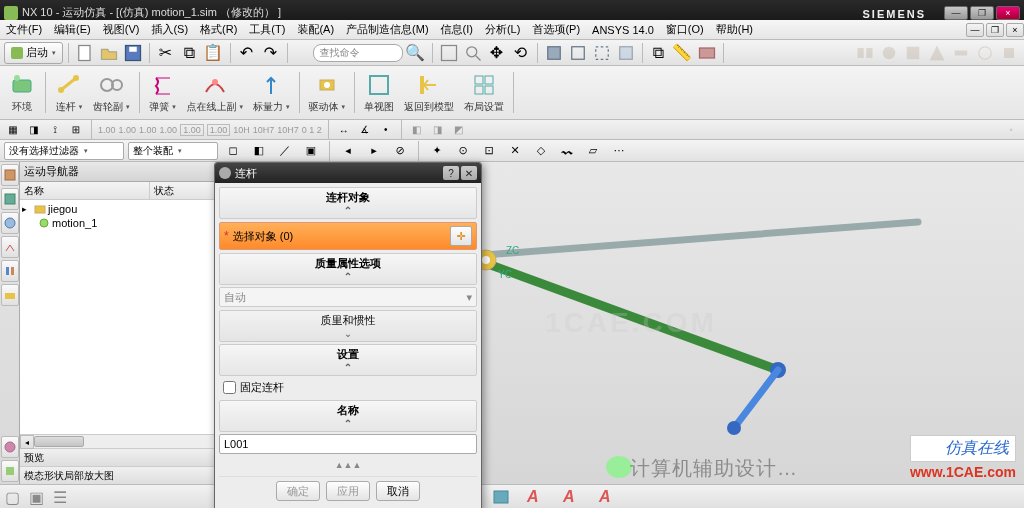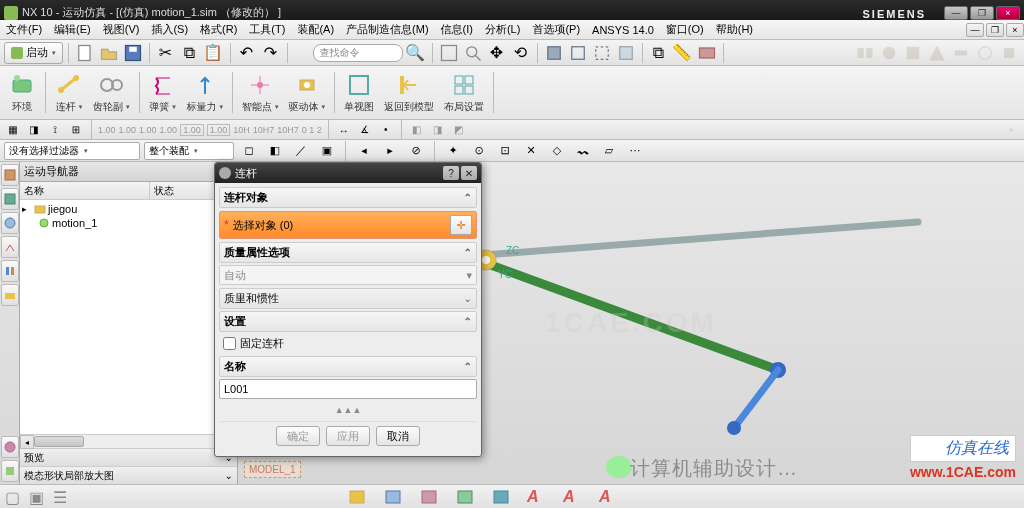--- a/index.html
+++ b/index.html
@@ -74,21 +74,21 @@
   .triad { position:absolute; left:6px; bottom:30px;}
   .model-label { position:absolute; left:6px; bottom:6px; font-size:10px; color:#c76; padding:2px 4px; border:1px dashed #c97; background:rgba(255,230,200,.4);}
   
   
   .dialog { position:absolute; left:214px; top:162px; width:268px; background:#ededed; border:1px solid #666; box-shadow:2px 2px 8px rgba(0,0,0,.4); border-radius:3px; overflow:hidden; z-index:20;}
   .dlg-title { height:20px; background:linear-gradient(#444,#222); color:#fff; font-size:11px; display:flex; align-items:center; padding:0 4px;}
   .dlg-title .gear { width:12px;height:12px;border-radius:50%;background:#aaa; margin-right:4px;}
   .dlg-title .sp { flex:1;}
   .dlg-title .tbtn { width:16px;height:14px; background:linear-gradient(#ccc,#aaa); border-radius:2px; margin-left:2px; font-size:10px; display:flex;align-items:center;justify-content:center; color:#222;}
   .dlg-body { padding:4px; font-size:11px; }
-  .dlg-section-h { background:linear-gradient(#f6f6f6,#e6e6e6); border:1px solid #ccc; border-radius:2px; padding:2px 4px; font-size:11px; font-weight:bold; display:flex; justify-content:space-between; align-items:center; margin-bottom:2px;}
+  .dlg-section-h { background:linear-gradient(#f6f6f6,#e6e6e6); border:1px solid #ccc; border-radius:2px; padding:2px 4px; font-size:11px; font-weight:bold; display:flex; justify-content:space-between; align-items:center; margin-bottom:2px;flex-direction:column;}
   .dlg-section-h.sub { font-weight:normal; background:linear-gradient(#f2f2f2,#e4e4e4);}
   .dlg-collapse { font-size:10px; color:#666;}
   .dlg-sel-row { background:linear-gradient(#ffb05a,#ff8a2a); border:1px solid #d97; border-radius:2px; padding:3px 4px; display:flex; align-items:center; gap:4px; margin:3px 0;}
   .dlg-sel-star { color:#c33; font-size:12px; }
   .dlg-sel-btn { width:22px; height:20px; background:linear-gradient(#fefefe,#e4e4e4); border:1px solid #aaa; border-radius:2px; margin-left:auto; display:flex;align-items:center;justify-content:center; color:#d97b00;}
   .dlg-combo { height:20px; background:#f4f4f4; border:1px solid #ccc; border-radius:2px; padding:0 4px; display:flex; align-items:center; justify-content:space-between; color:#888; font-size:11px; margin-bottom:3px;}
   .dlg-check { display:flex; align-items:center; gap:4px; padding:2px 4px; margin-bottom:3px;}
   .dlg-input { height:20px; width:100%; border:1px solid #aaa; background:#fff; padding:0 4px; font-size:11px; border-radius:2px;}
   .dlg-footer { text-align:center; padding:4px 0 2px;}
   .dlg-btns { display:flex; justify-content:center; gap:6px; padding:4px 0 6px; border-top:1px solid #ddd; margin-top:4px;}
@@ -301,38 +301,38 @@
           <path d="M6 6 Q10 10 6 14 Q10 18 6 22" fill="none" stroke="#c07" stroke-width="2"></path>
           <path d="M6 6 L20 6 M6 22 L20 22" stroke="#c07"></path>
         </svg></div>
       <div class="rb-label">
         <span>弹簧</span>
         <span class="tb-dd">▾</span>
       </div>
     </div>
   <div class="rb-item">
       <div class="rb-icon"><svg viewBox="0 0 26 26">
+          <path d="M4 20 Q13 4 22 20" fill="none" stroke="#c44" stroke-width="2"></path>
+          <circle cx="13" cy="10" r="3" fill="#f88"></circle>
+        </svg></div>
+      <div class="rb-label">
+        <span>点在线上副</span>
+        <span class="tb-dd">▾</span>
+      </div>
+    </div>
+  <div class="rb-item">
+      <div class="rb-icon"><svg viewBox="0 0 26 26">
           <path d="M13 22 L13 6 M9 10 L13 6 L17 10" fill="none" stroke="#38c" stroke-width="2"></path>
         </svg></div>
       <div class="rb-label">
         <span>标量力</span>
         <span class="tb-dd">▾</span>
       </div>
     </div>
   <div class="rb-sep"></div>
-  <div class="rb-item">
-      <div class="rb-icon"><svg viewBox="0 0 26 26">
-          <circle cx="13" cy="13" r="3" fill="#e7a"></circle>
-          <path d="M13 4 L13 22 M4 13 L22 13" stroke="#e7a"></path>
-        </svg></div>
-      <div class="rb-label">
-        <span>智能点</span>
-        <span class="tb-dd">▾</span>
-      </div>
-    </div>
   <div class="rb-item">
       <div class="rb-icon"><svg viewBox="0 0 26 26">
           <rect x="6" y="8" width="14" height="10" fill="#e7c447" stroke="#ca6"></rect>
           <circle cx="13" cy="13" r="3" fill="#fff"></circle>
         </svg></div>
       <div class="rb-label">
         <span>驱动体</span>
         <span class="tb-dd">▾</span>
       </div>
     </div>
@@ -390,21 +390,21 @@
   <div class="tb-btn">•</div>
   <div class="tb-sep"></div>
   <div class="tb-btn" style="opacity:.35">◧</div>
   <div class="tb-btn" style="opacity:.35">◨</div>
   <div class="tb-btn" style="opacity:.35">◩</div>
   <div style="flex:1"></div>
   <div class="tb-btn" style="opacity:.35">◦</div>
 </div>
 
 <div class="sel-bar">
-  <div class="sel-combo" style="width:136px">
+  <div class="sel-combo" style="width:120px">
       <span>没有选择过滤器</span>
       <span class="tb-dd">▾</span>
     </div>
   <div class="sel-combo" style="width:90px">
       <span>整个装配</span>
       <span class="tb-dd">▾</span>
     </div>
   <div class="tb-btn">◻</div>
   <div class="tb-btn">◧</div>
   <div class="tb-btn">／</div>

